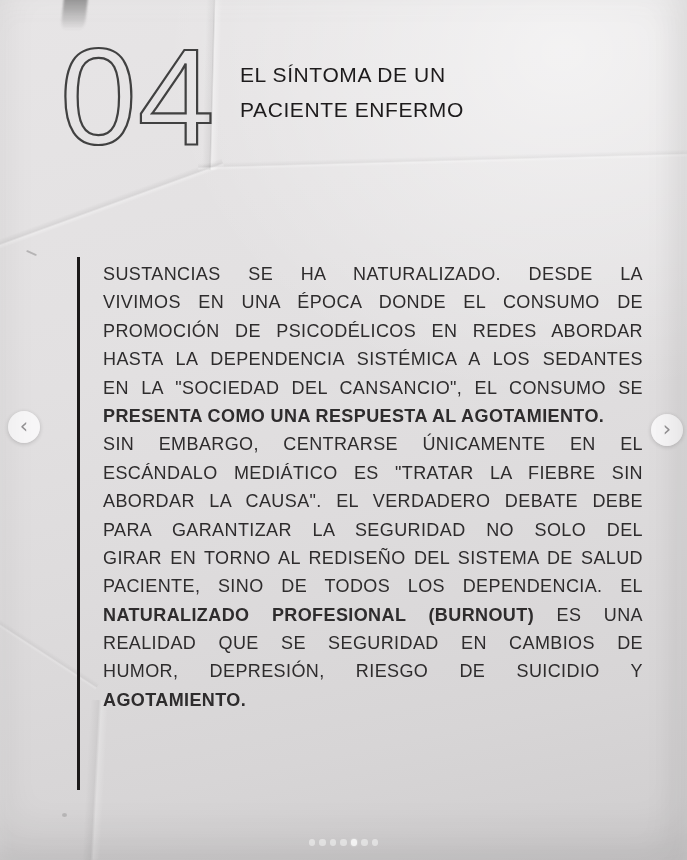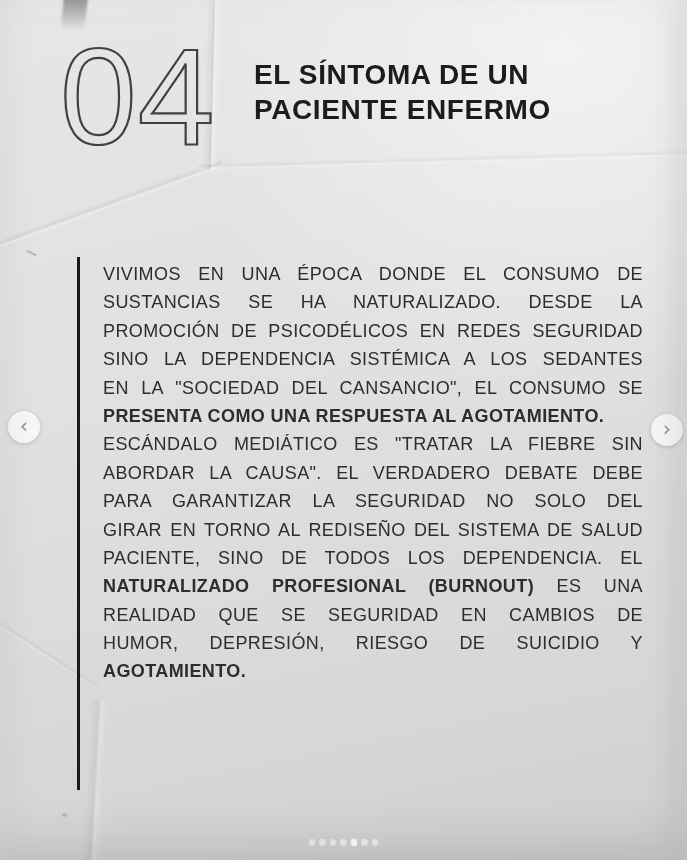--- a/index.html
+++ b/index.html
@@ -39,22 +39,22 @@
     border-radius:0 0 40% 40%;}
   .speck-a{left:26px;top:252px;width:11px;height:2px;transform:rotate(24deg);background:rgba(0,0,0,0.20);border-radius:2px;}
   .speck-b{left:62px;top:813px;width:5px;height:4px;background:rgba(0,0,0,0.14);border-radius:50%;}
 
   
   .num-wrap{position:absolute;left:60px;top:38px;}
   .outline-num{font-family:"Liberation Sans","DejaVu Sans",sans-serif;font-size:138px;
     fill:none;stroke:var(--numstroke);stroke-width:2.2px;letter-spacing:1px;}
 
   
-  .title{position:absolute;left:254px;top:57px;font-size:28px;line-height:35px;
-    font-weight:700;letter-spacing:0.6px;color:var(--title);white-space:nowrap;}
+  .title{position:absolute;left:240px;top:57px;font-size:21px;line-height:35px;
+    font-weight:400;letter-spacing:0.6px;color:var(--title);white-space:nowrap;}
 
   
   .rule{position:absolute;left:77px;top:257px;width:3px;height:533px;background:var(--rule);}
   .body{position:absolute;left:103px;top:260px;width:540px;color:var(--ink);
     font-size:18px;letter-spacing:0.4px;}
   .body-line{height:28.4px;line-height:28.4px;text-align:justify;text-align-last:justify;white-space:normal;}
   .body-line.align-left{text-align-last:left;font-weight:bold;}
   .body-line .bold{font-weight:700;}
 
   
@@ -91,26 +91,27 @@
     </svg>
   </div>
 
   <h1 class="title">
     <span>EL SÍNTOMA DE UN</span><br>
     <span>PACIENTE ENFERMO</span>
   </h1>
 
   <div class="rule"></div>
   <div class="body" id="body-lines">
+      <div class="body-line"><span>SUSTANCIAS SE HA NATURALIZADO. DESDE LA</span></div>
       <div class="body-line"><span>VIVIMOS EN UNA ÉPOCA DONDE EL CONSUMO DE</span></div>
-      <div class="body-line"><span>SUSTANCIAS SE HA NATURALIZADO. DESDE LA</span></div>
-      <div class="body-line"><span>PROMOCIÓN DE PSICODÉLICOS EN REDES SEGURIDAD</span></div>
-      <div class="body-line"><span>SINO LA DEPENDENCIA SISTÉMICA A LOS SEDANTES</span></div>
+      <div class="body-line"><span>PROMOCIÓN DE PSICODÉLICOS EN REDES ABORDAR</span></div>
+      <div class="body-line"><span>HASTA LA DEPENDENCIA SISTÉMICA A LOS SEDANTES</span></div>
       <div class="body-line"><span>EN LA "SOCIEDAD DEL CANSANCIO", EL CONSUMO SE</span></div>
       <div class="body-line align-left"><span>PRESENTA COMO UNA RESPUESTA AL AGOTAMIENTO.</span></div>
+      <div class="body-line"><span>SIN EMBARGO, CENTRARSE ÚNICAMENTE EN EL</span></div>
       <div class="body-line"><span>ESCÁNDALO MEDIÁTICO ES "TRATAR LA FIEBRE SIN</span></div>
       <div class="body-line"><span>ABORDAR LA CAUSA". EL VERDADERO DEBATE DEBE</span></div>
       <div class="body-line"><span>PARA GARANTIZAR LA SEGURIDAD NO SOLO DEL</span></div>
       <div class="body-line"><span>GIRAR EN TORNO AL REDISEÑO DEL SISTEMA DE SALUD</span></div>
       <div class="body-line"><span>PACIENTE, SINO DE TODOS LOS DEPENDENCIA. EL</span></div>
       <div class="body-line"><span class="bold">NATURALIZADO PROFESIONAL (BURNOUT)</span><span> ES UNA</span></div>
       <div class="body-line"><span>REALIDAD QUE SE SEGURIDAD EN CAMBIOS DE</span></div>
       <div class="body-line"><span>HUMOR, DEPRESIÓN, RIESGO DE SUICIDIO Y</span></div>
       <div class="body-line align-left"><span>AGOTAMIENTO.</span></div>
     </div>

